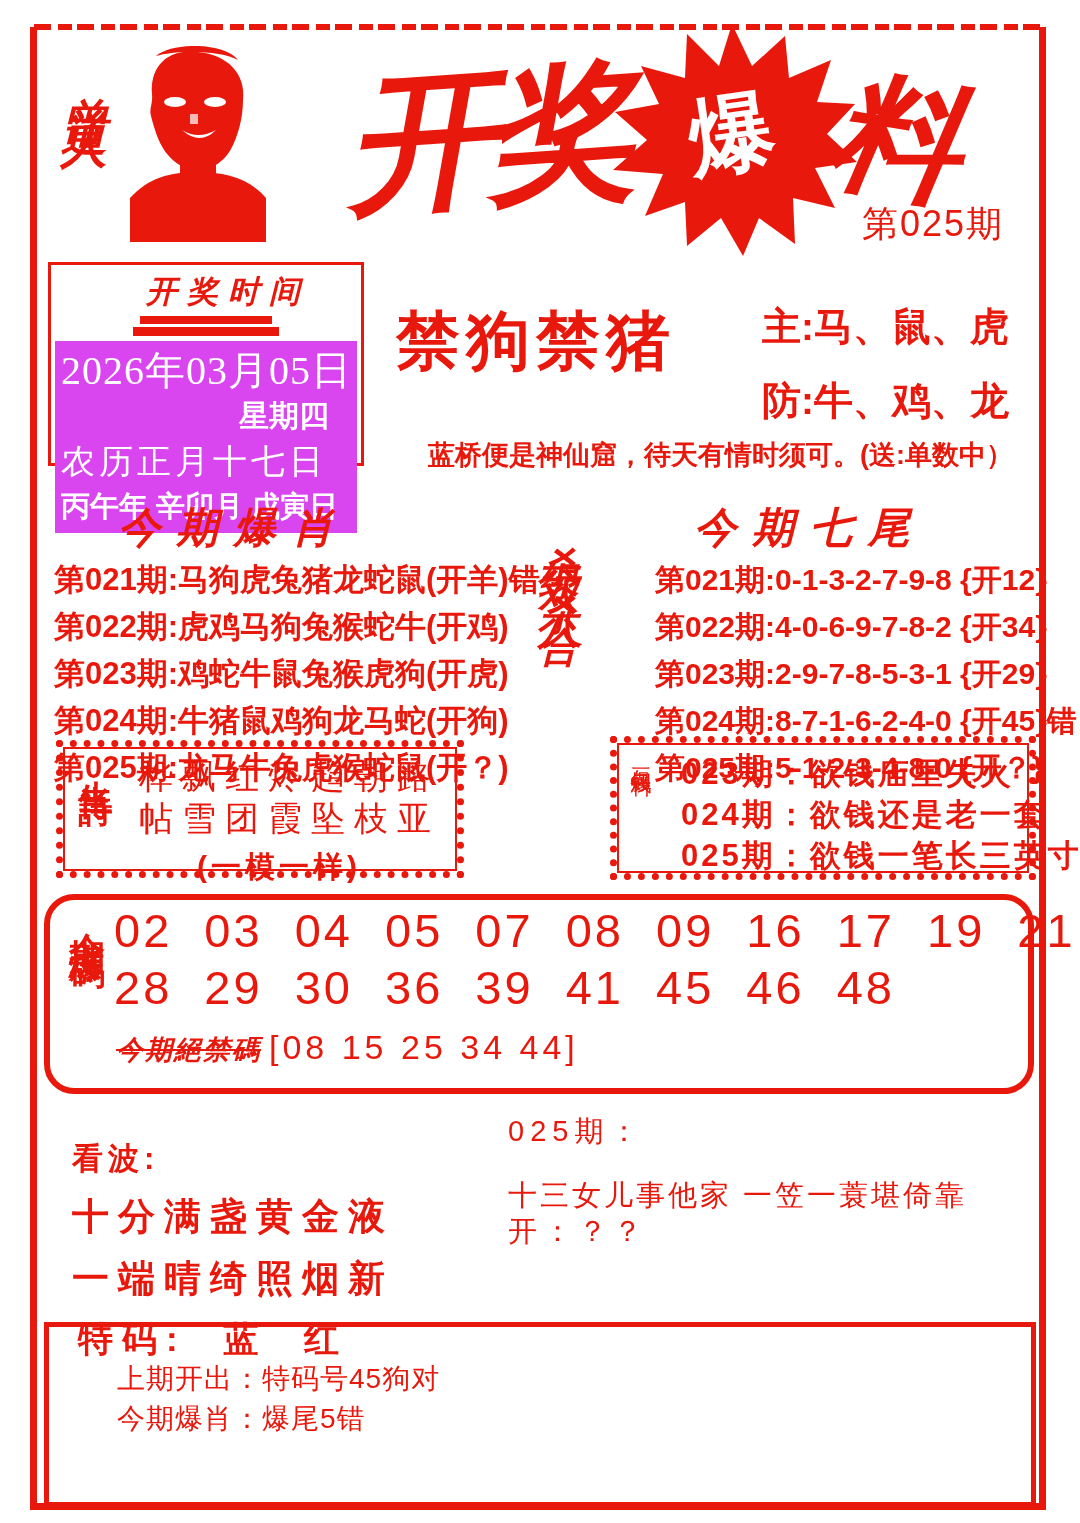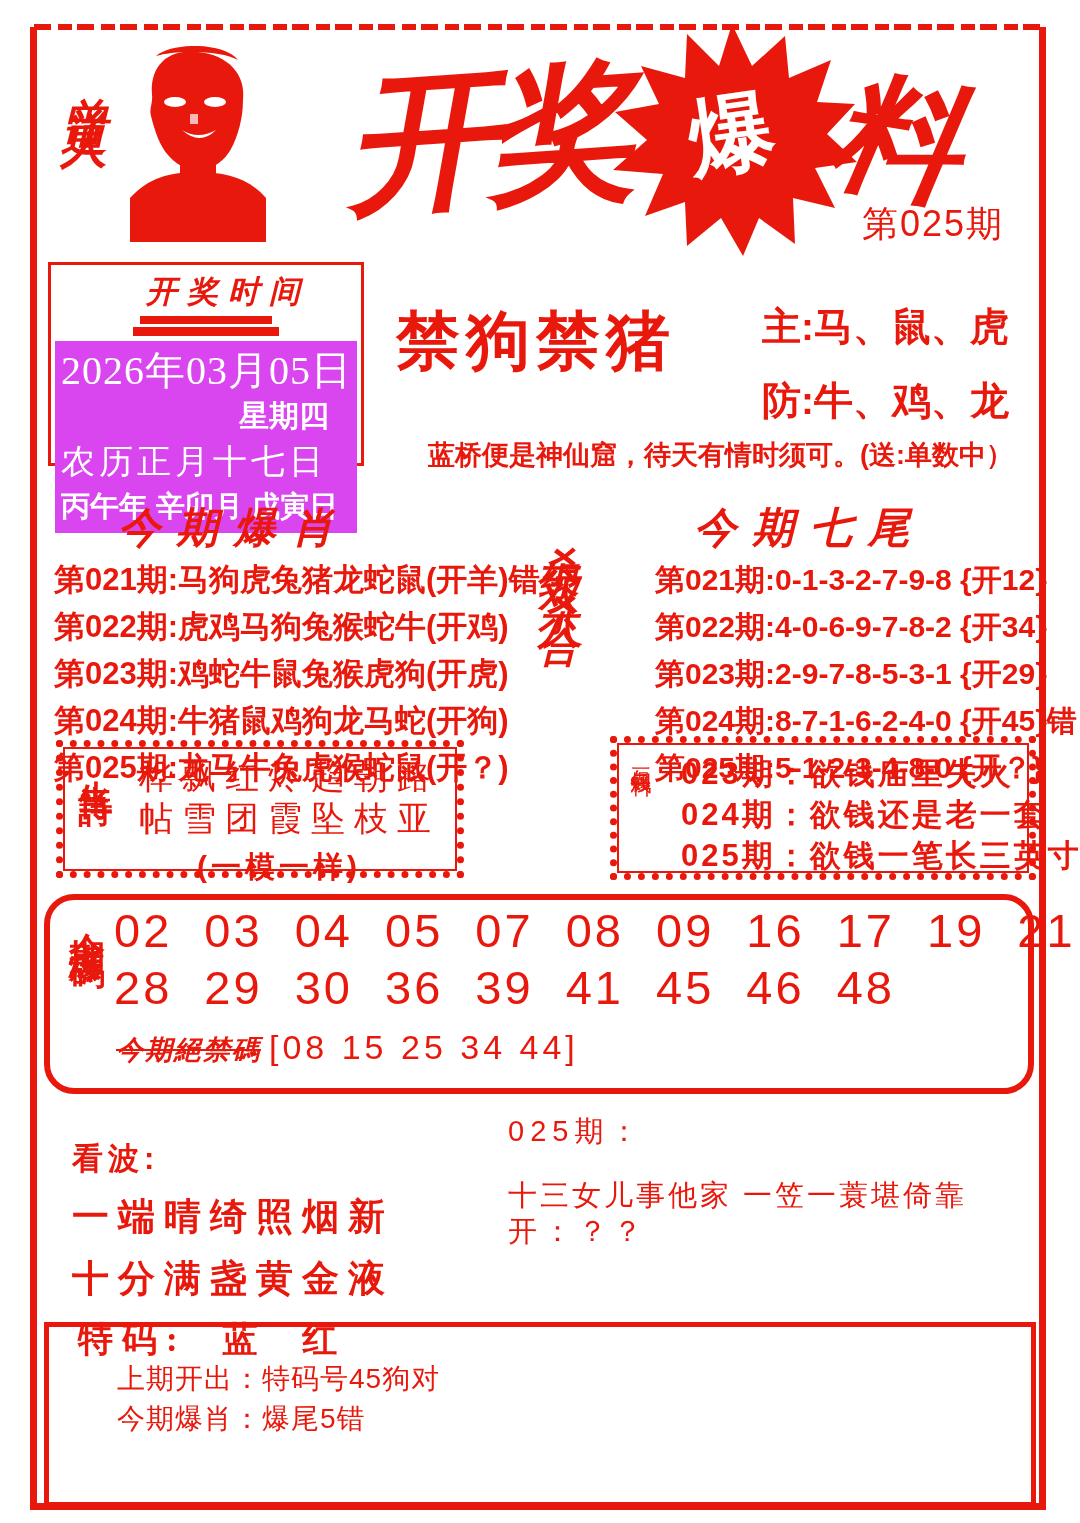--- a/index.html
+++ b/index.html
@@ -68,21 +68,21 @@
     font-weight:bold;font-size:36px;letter-spacing:7px;height:188px;}
   .codes{position:absolute;left:64px;top:2px;font-size:47px;letter-spacing:3px;word-spacing:16px;line-height:57px;white-space:nowrap;}
   .forbidden{position:absolute;left:66px;top:128px;display:flex;align-items:baseline;}
   .forbidden-label{font-family:"DejaVu Serif",serif;font-style:italic;font-weight:bold;font-size:27px;
     text-decoration:line-through;letter-spacing:2px;}
   .forbidden-nums{font-size:34px;letter-spacing:4px;margin-left:8px;}
   
   .wave{left:72px;top:1138px;}
   .wave-header{font-weight:bold;font-size:31px;letter-spacing:5px;}
   .wave-line{font-weight:bold;font-size:37px;letter-spacing:9px;margin-top:12px;white-space:nowrap;}
-  .wave-special{font-weight:bold;font-size:35px;letter-spacing:9px;word-spacing:18px;margin-top:12px;margin-left:6px;font-family:Liberation Serif, serif;}
+  .wave-special{font-weight:bold;font-size:35px;letter-spacing:9px;word-spacing:18px;margin-top:12px;margin-left:6px;}
   .riddle-issue{left:508px;top:1112px;font-size:29px;letter-spacing:6px;}
   .riddle-text{left:508px;top:1176px;font-size:29px;letter-spacing:3px;white-space:nowrap;}
   .riddle-open{left:508px;top:1212px;font-size:29px;letter-spacing:6px;}
   
   .bottombox{left:44px;top:1322px;width:992px;height:185px;border:5px solid #e8190c;box-sizing:border-box;
     padding:32px 0 0 68px;}
   .prev-line{font-weight:normal;font-size:28px;letter-spacing:1px;line-height:40px;white-space:nowrap;}
 </style>
 </head>
 <body>
@@ -186,22 +186,22 @@
     <div>28 29 30 36 39 41 45 46 48</div>
   </div>
   <div class="forbidden">
     <span class="forbidden-label">今期絕禁碼</span>
     <span class="forbidden-nums">[08 15 25 34 44]</span>
   </div>
 </div>
 
 <div class="abs wave">
   <div class="wave-header">看波:</div>
+  <div class="wave-line">十分满盏黄金液</div>
   <div class="wave-line">一端晴绮照烟新</div>
-  <div class="wave-line">十分满盏黄金液</div>
   <div class="wave-special">特码: 蓝 红</div>
 </div>
 
 <div class="abs riddle-issue">025期：</div>
 <div class="abs riddle-text">十三女儿事他家 一笠一蓑堪倚靠</div>
 <div class="abs riddle-open">开：？？</div>
 
 <div class="abs bottombox">
   <div class="prev-line">上期开出：特码号45狗对</div>
   <div class="prev-line">今期爆肖：爆尾5错</div>

